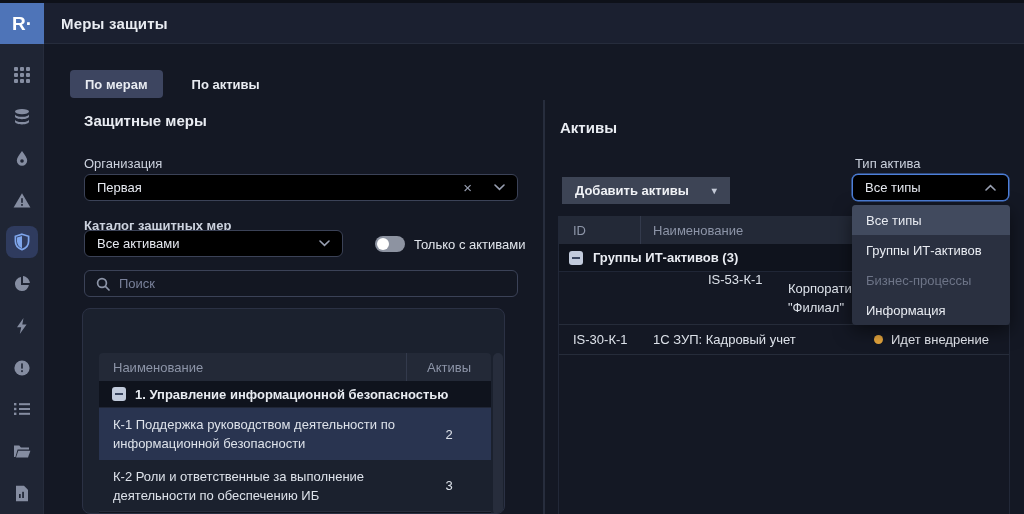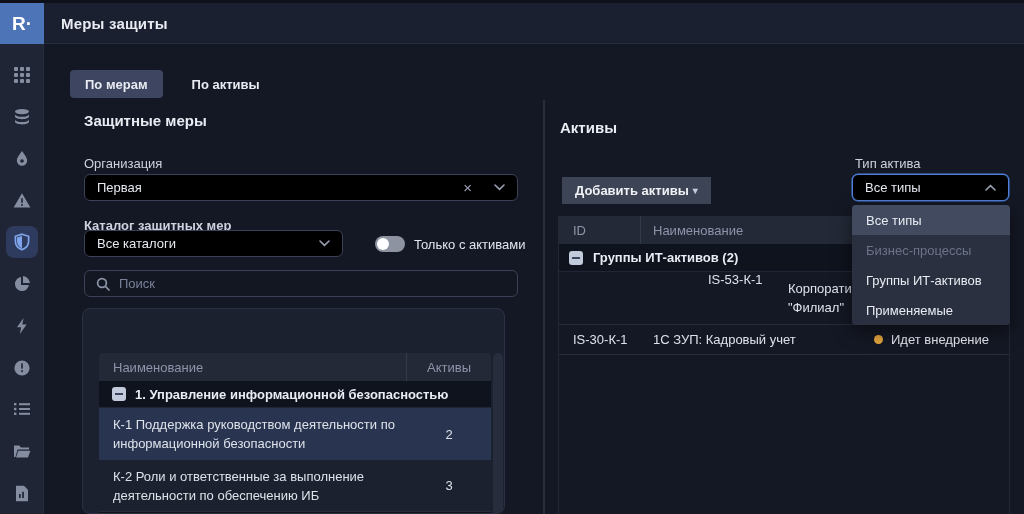--- a/index.html
+++ b/index.html
@@ -64,21 +64,21 @@
   .mrow { display:flex; min-height:52px; border-bottom:1px solid #262c3a; cursor:pointer; }
   .mrow .c-name { flex:1; padding:7px 6px 6px 14px; line-height:19px; color:#dde2ea; }
   .mrow .c-assets { width:84px; display:flex; align-items:center; justify-content:center; color:#dde2ea; }
   .mrow.selected { background:#293450; border-bottom:none; }
   .partial-row { height:4px; background:#0f131d; }
   
   .vdivider { position:absolute; left:543px; top:100px; width:2px; height:414px; background:#272d3d; }
   
   .rp-title { position:absolute; left:560px; top:119px; font-size:15px; font-weight:bold; color:#e9ecf2; }
   .add-btn { position:absolute; left:562px; top:177px; height:27px; padding:0 13px; background:#3d4455; border-radius:0;
-          display:flex; align-items:center; gap:4px; font-weight:bold; color:#f0f2f6; cursor:pointer; }
+          display:flex; align-items:center; gap:23px; font-weight:bold; color:#f0f2f6; cursor:pointer; }
   .add-btn .caret { color:#c3c9d6; font-size:10px; }
   .type-select { border-color:#4d7fd9; box-shadow:0 0 0 .5px #4d7fd9; cursor:pointer; }
   .rtable { position:absolute; left:558px; top:216px; width:452px; height:298px;
           border-left:1px solid #222838; border-right:1px solid #222838; }
   .rtable .thead { border-radius:0; }
   .rtable .c-id { width:82px; padding-left:14px; height:100%; display:flex; align-items:center; border-right:1px solid #333a4c; }
   .rtable .thead .c-rname { flex:1; padding-left:12px; }
   .rtable .group-row { height:28px; padding-left:10px; gap:10px; }
   .arow { display:flex; border-bottom:1px solid #262c3a; align-items:stretch; }
   .arow .c-id { border-right:none; color:#dde2ea; align-items:center; display:flex; }
@@ -226,21 +226,21 @@
   <span class="clear-x">×</span>
   <span class="chev">
     <svg width="11" height="7" viewBox="0 0 11 7">
         <path d="M1 1l4.5 4.3L10 1" stroke="#99a0b2" stroke-width="1.6" fill="none" stroke-linecap="round"></path>
       </svg>
   </span>
 </div>
 
 <div class="field-label" style="left:84px; top:218px;font-weight:bold;">Каталог защитных мер</div>
 <div class="box" style="left:84px; top:230px; width:259px;">
-  <span class="grow">Все каталоги</span>
+  <span class="grow">Все активами</span>
   <span class="chev">
     <svg width="11" height="7" viewBox="0 0 11 7">
         <path d="M1 1l4.5 4.3L10 1" stroke="#99a0b2" stroke-width="1.6" fill="none" stroke-linecap="round"></path>
       </svg>
   </span>
 </div>
 
 <div class="toggle">
     <span class="knob"></span>
   </div>
@@ -302,34 +302,34 @@
 
 <div class="rtable">
   <div class="thead">
     <span class="c-id">ID</span>
     <span class="c-rname">Наименование</span>
   </div>
   <div class="group-row">
     <span class="mini-sq">
         <i></i>
       </span>
-    <span>Группы ИТ-активов (2)</span>
+    <span>Группы ИТ-активов (3)</span>
   </div>
   <div class="arow tall">
     <span class="c-id">IS-53-К-1</span>
     <span class="c-rname">Корпоративная CRM система АО "Филиал"</span>
   </div>
   <div class="arow short">
     <span class="c-id">IS-30-К-1</span>
     <span class="c-rname">1С ЗУП: Кадровый учет</span>
     <span class="status">
       <span class="dot"></span>
       <span class="s-text">Идет внедрение</span>
     </span>
   </div>
 </div>
 
 <div class="menu">
   <div class="opt selected">Все типы</div>
+  <div class="opt">Группы ИТ-активов</div>
   <div class="opt disabled">Бизнес-процессы</div>
-  <div class="opt">Группы ИТ-активов</div>
-  <div class="opt">Применяемые</div>
+  <div class="opt">Информация</div>
 </div>
 
 </body></html>

